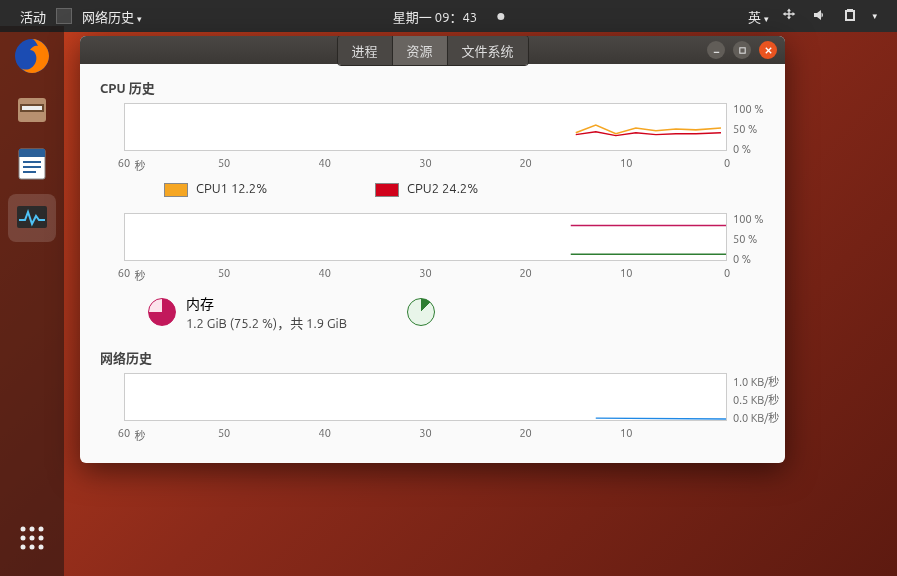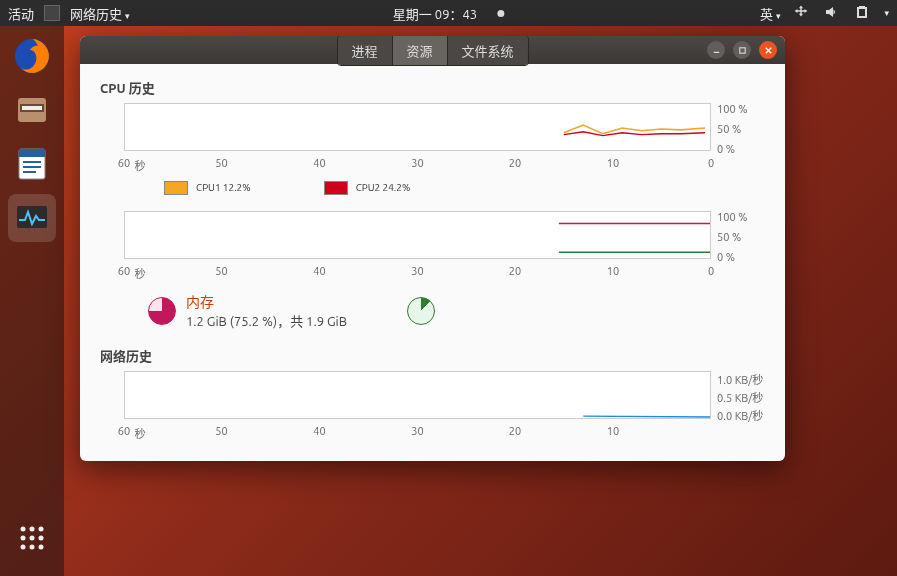--- a/index.html
+++ b/index.html
@@ -1,19 +1,19 @@
 <!DOCTYPE html>
 <html><head>
 <meta charset="utf-8">
 <style>
 * { margin: 0; padding: 0; box-sizing: border-box; font-family: "Ubuntu", "Noto Sans CJK SC", sans-serif; }
 body { width: 897px; height: 576px; overflow: hidden; background: linear-gradient(135deg, #c8401e 0%, #8b2a1a 50%, #5d1a10 100%); position: relative; }
 
 
-.topbar { height: 26px; background: #2c2c2c; display: flex; align-items: center; color: #eee; font-size: 13px; padding: 0 8px; }
+.topbar { height: 32px; background: #2c2c2c; display: flex; align-items: center; color: #eee; font-size: 13px; padding: 0 20px; }
 .topbar .left { display: flex; align-items: center; gap: 10px; }
 .topbar .center { position: absolute; left: 50%; transform: translateX(-50%); display: flex; align-items: center; gap: 20px; }
 .topbar .right { margin-left: auto; display: flex; align-items: center; gap: 14px; }
 .topbar .app-icon { width: 16px; height: 16px; background: #444; border: 1px solid #666; display: inline-block; }
 .topbar .tri { font-size: 9px; }
 .topbar .dot { width: 7px; height: 7px; background: #ddd; border-radius: 50%; display: inline-block; }
 .topbar svg { width: 16px; height: 16px; fill: #ddd; }
 
 
 .dock { position: absolute; left: 0; top: 26px; bottom: 0; width: 64px; background: rgba(30,20,18,0.55); display: flex; flex-direction: column; align-items: center; padding-top: 6px; gap: 6px; }
@@ -26,36 +26,36 @@
 .titlebar { height: 28px; background: linear-gradient(#4a4744, #3b3835); display: flex; align-items: center; position: relative; }
 .tabs { position: absolute; left: 50%; transform: translateX(-50%); display: flex; border: 1px solid #2a2825; border-radius: 4px; overflow: hidden; }
 .tab { padding: 5px 14px; color: #ddd; font-size: 13px; background: #4a4744; cursor: pointer; border-right: 1px solid #2a2825; }
 .tab:last-child { border-right: none; }
 .tab.active { background: #686460; }
 .win-controls { position: absolute; right: 8px; display: flex; gap: 8px; }
 .win-btn { width: 18px; height: 18px; border-radius: 50%; background: #615d58; display: flex; align-items: center; justify-content: center; }
 .win-btn.close { background: #e95420; }
 .win-btn svg { width: 9px; height: 9px; }
 
-.content { padding: 14px 20px 22px 20px; color: #333; font-size: 13px; }
+.content { padding: 14px 4px 22px 20px; color: #333; font-size: 13px; }
 .section-title { font-weight: bold; color: #444; margin-bottom: 6px; }
 .chart-wrap { display: flex; align-items: flex-start; }
 .chart-box { flex: 1; height: 48px; border: 1px solid #ccc; background: #fff; position: relative; margin-left: 24px; }
 .y-labels { width: 54px; font-size: 11px; color: #666; display: flex; flex-direction: column; justify-content: space-between; height: 52px; padding-left: 6px; }
 .x-labels { display: flex; margin-left: 24px; color: #666; font-size: 11px; margin-top: 2px; position: relative; }
 .x-labels span { position: absolute; transform: translateX(-50%); }
 .x-unit { position: absolute; left: -4px; }
 
-.cpu-legend { display: flex; gap: 73px; margin: 10px 0 16px 64px; font-size: 10px; align-items: center; }
+.cpu-legend { display: flex; gap: 108px; margin: 10px 0 16px 64px; font-size: 13px; align-items: center; }
 .swatch { display: inline-block; width: 24px; height: 14px; border: 1px solid #888; vertical-align: middle; margin-right: 8px; }
 
 .mem-row { display: flex; gap: 60px; margin: 12px 0 16px 48px; }
 .mem-item { display: flex; align-items: center; gap: 10px; }
 .pie { width: 28px; height: 28px; border-radius: 50%; }
-.mem-label { font-size: 14px; color: #c2410c; }
+.mem-label { font-size: 14px; color: #000000; }
 .mem-detail { font-size: 13px; color: #444; }
 
 svg.line { position: absolute; inset: 0; width: 100%; height: 100%; }
 </style>
 </head>
 <body>
 
 <div class="topbar">
   <div class="left">
     <span>活动</span>

